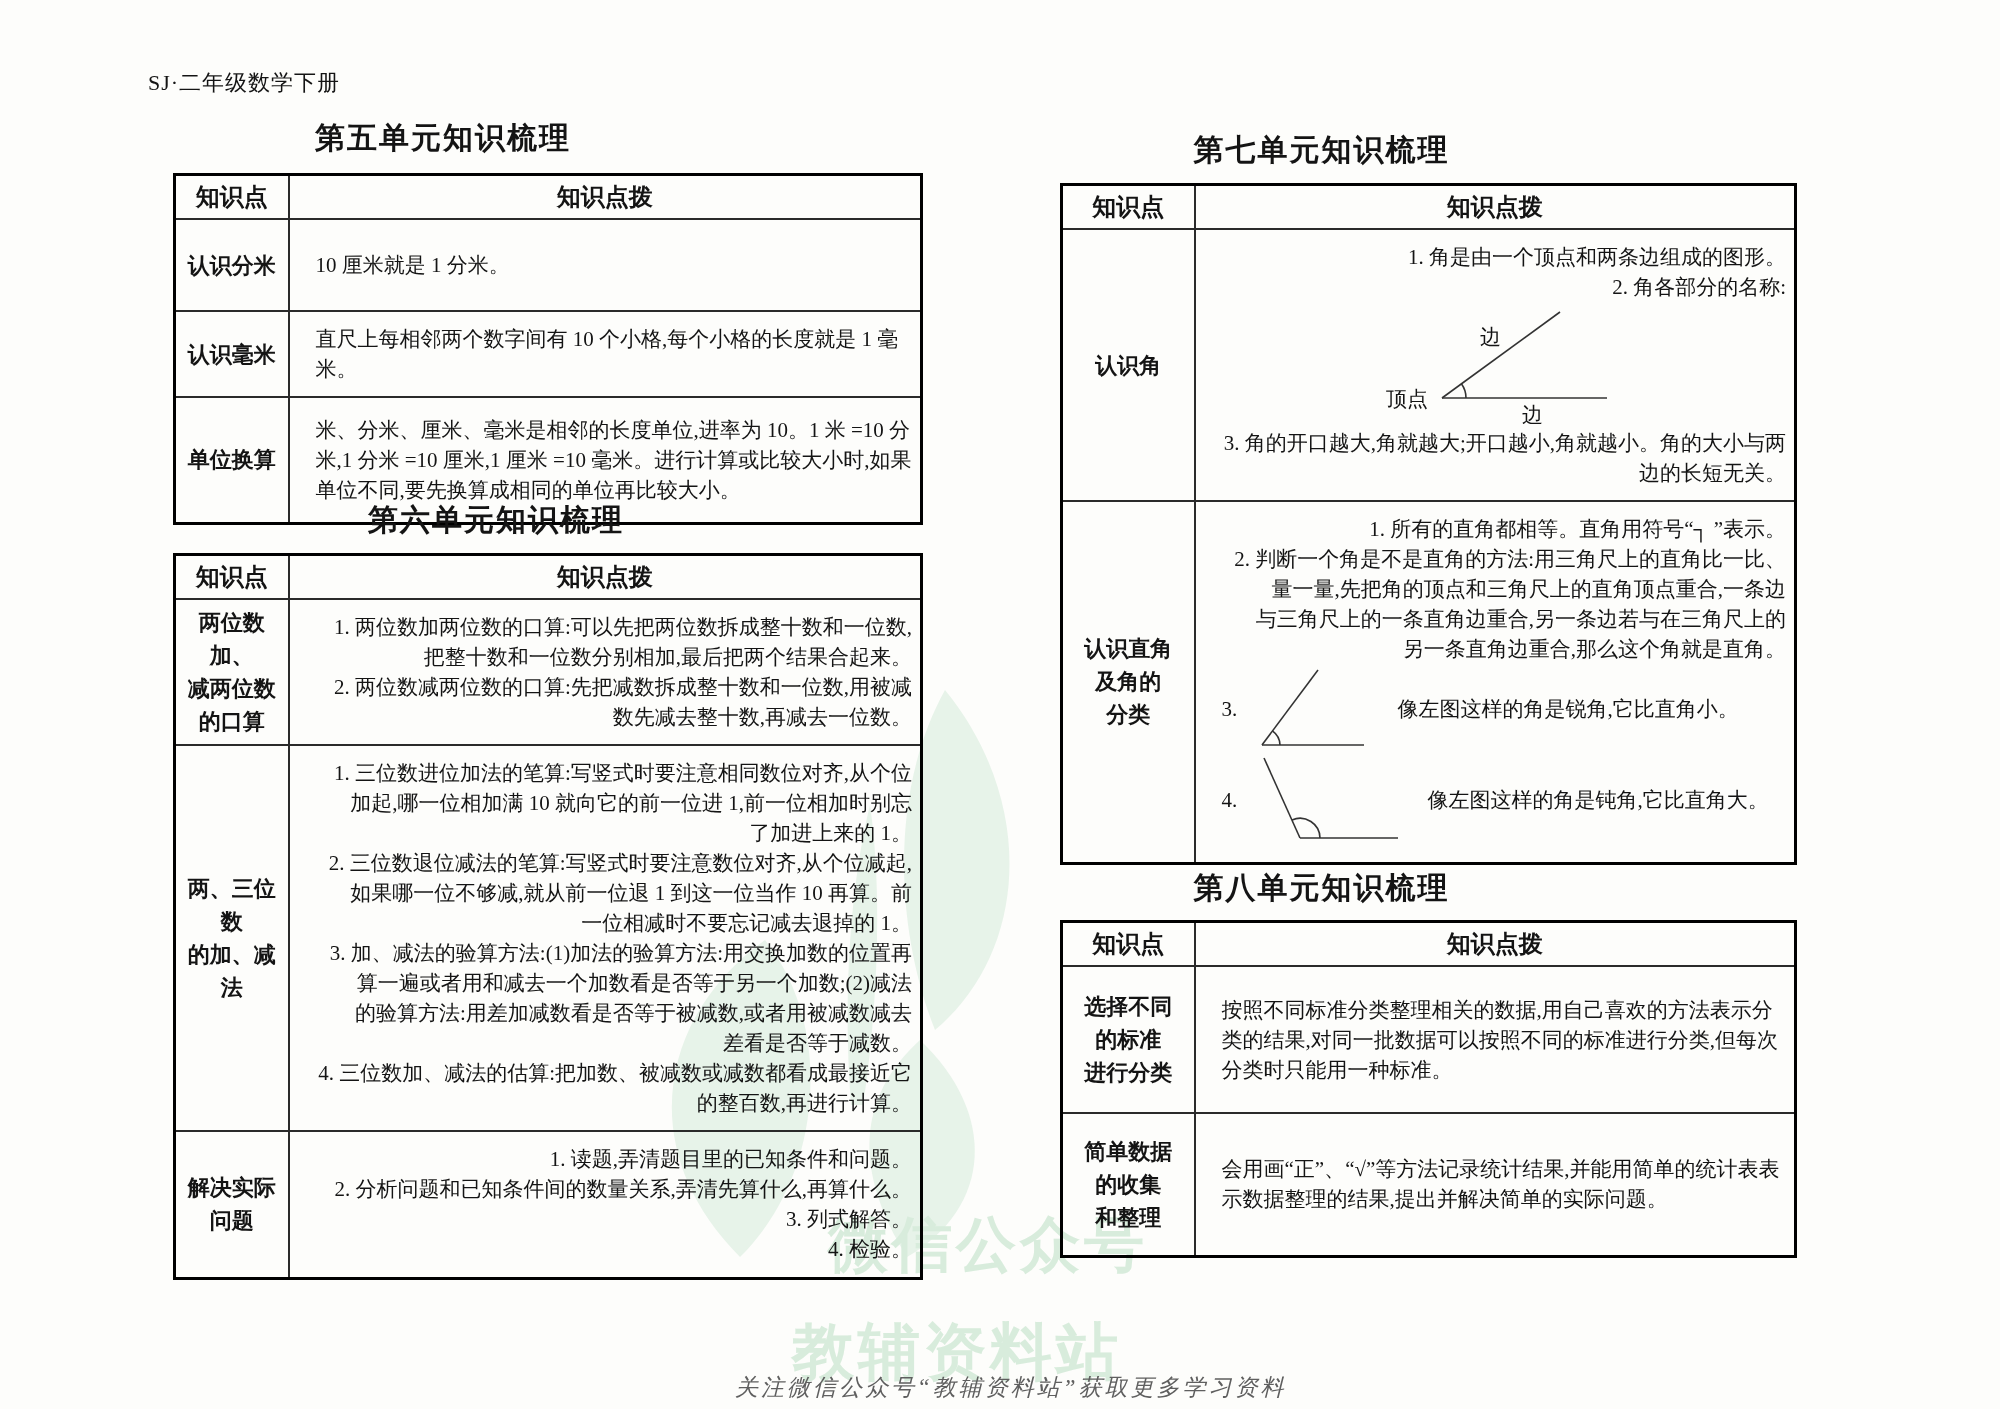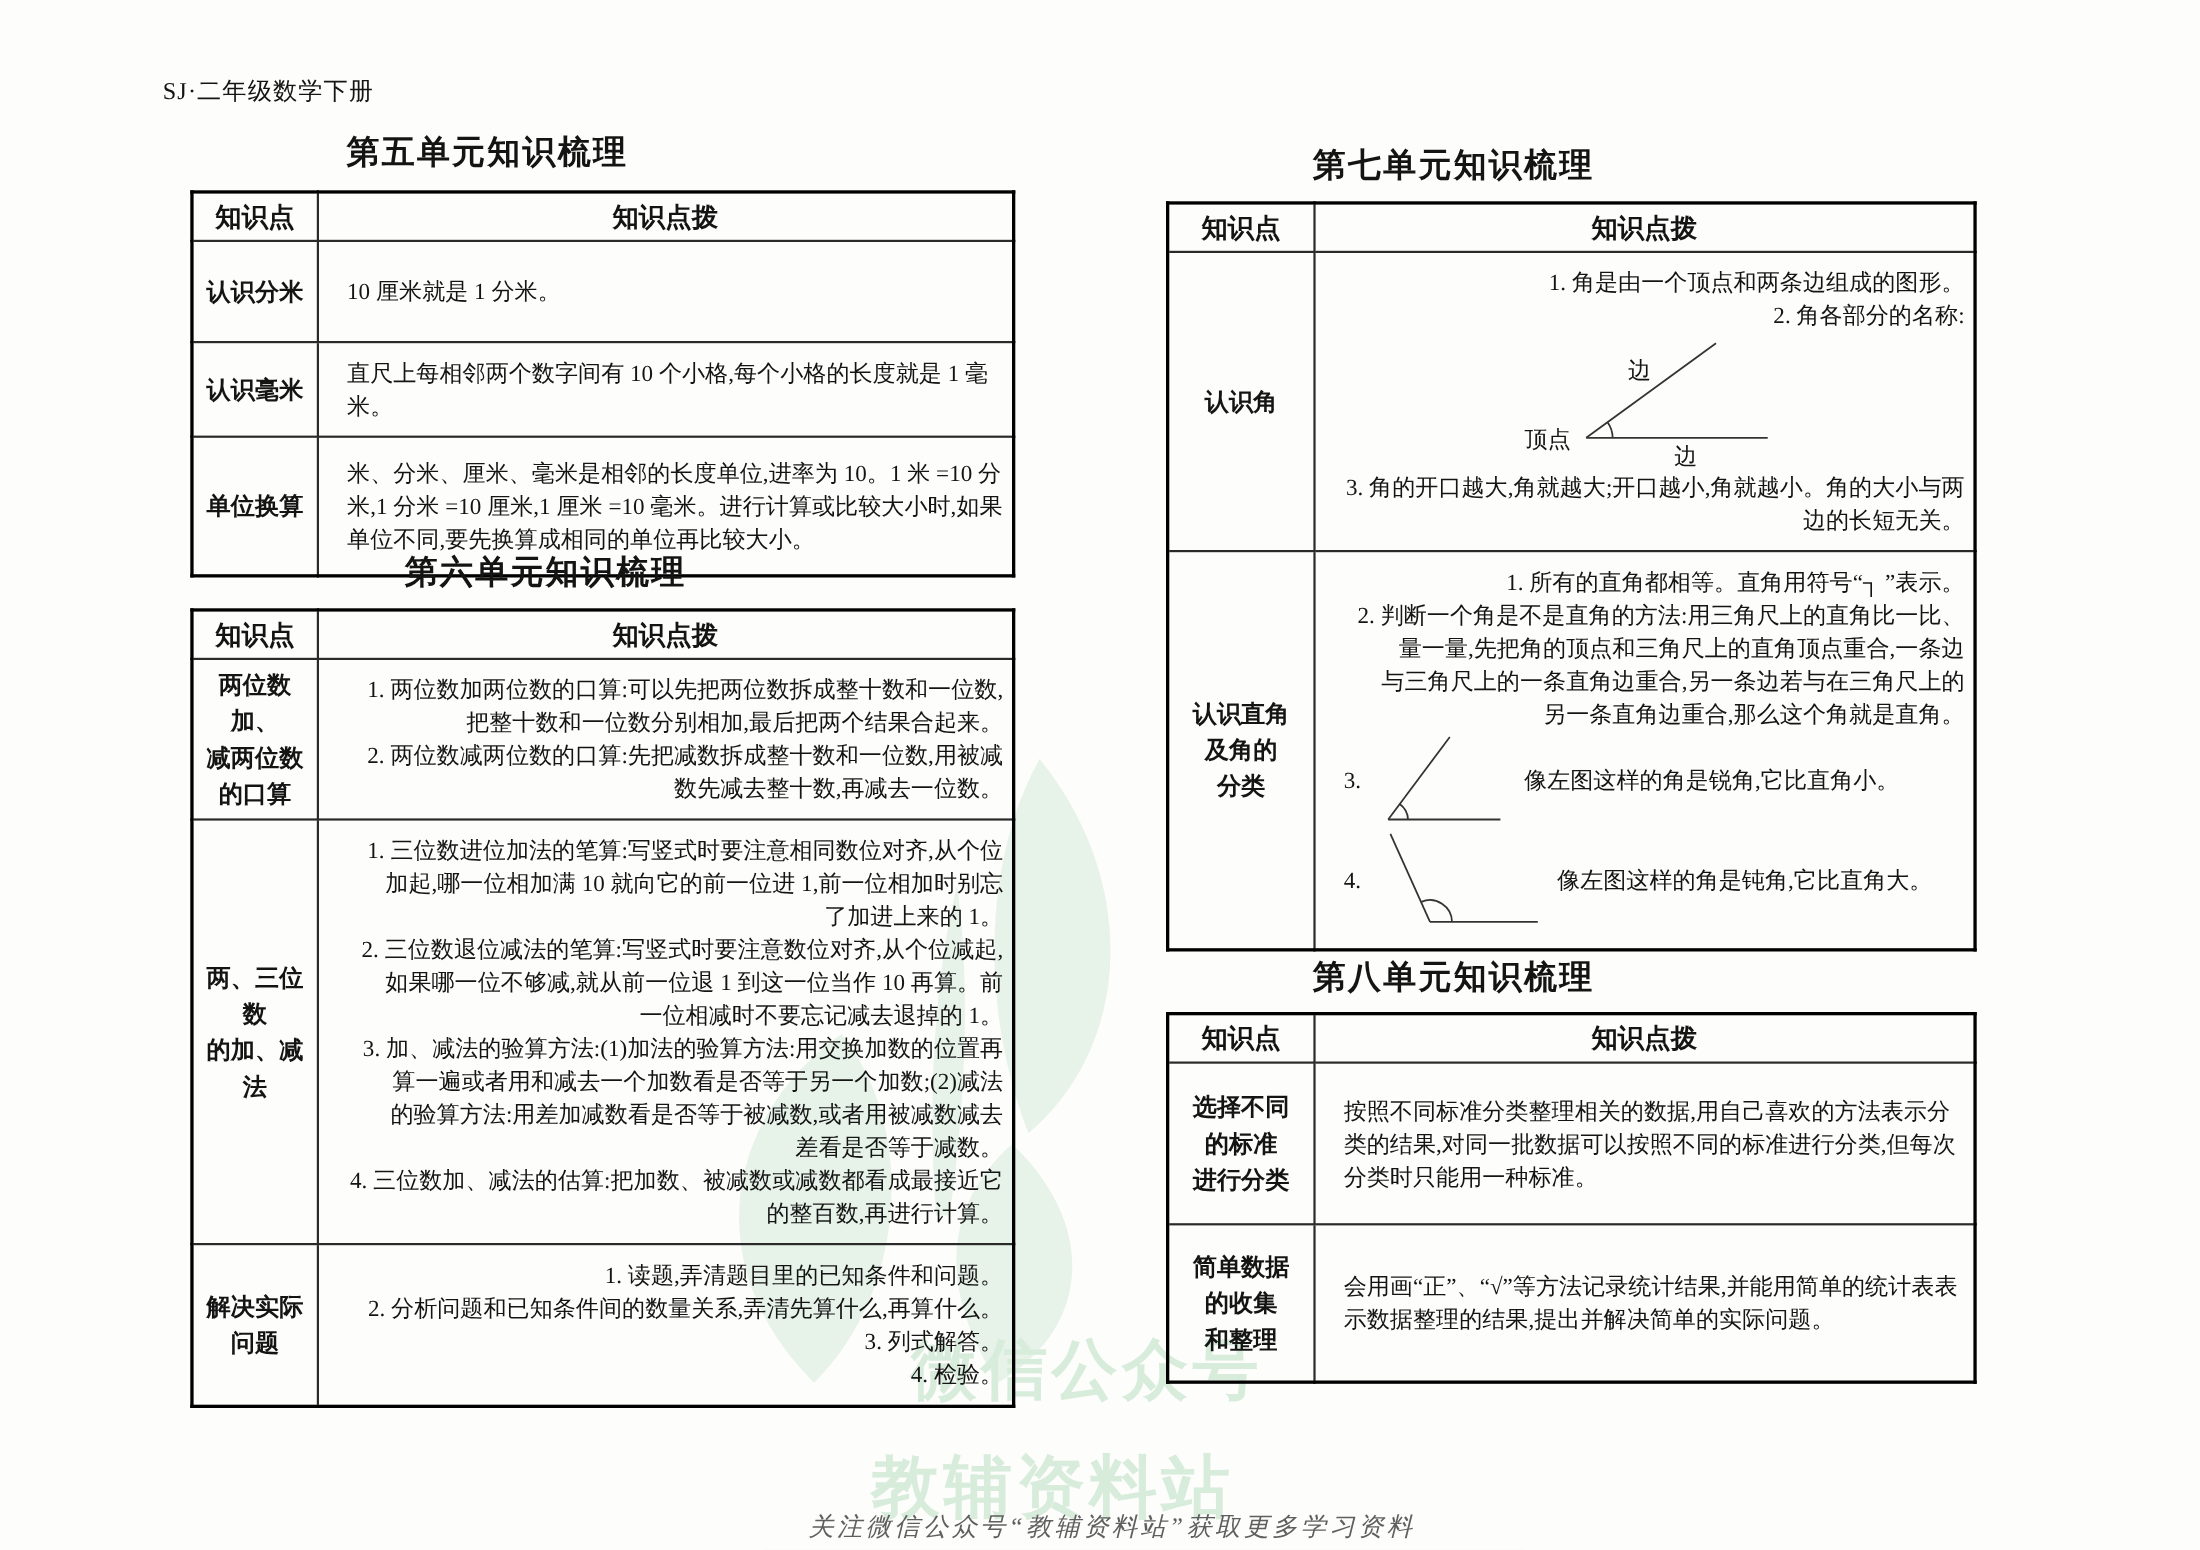--- a/index.html
+++ b/index.html
@@ -51,21 +51,21 @@
   }
   td.tips {
     font-size:21px; line-height:30px; vertical-align:middle;
     padding:12px 8px 12px 26px;
   }
   .li { padding-left:30px; text-indent:-30px;text-align:right; }
   .para { text-indent:0; }
   
   .fig-li { display:flex; align-items:center; margin:3px 0; }
   .fig-num { flex:none; width:30px; }
-  .fig-text { margin-left:14px; }
+  .fig-text { margin-left:26px; }
   .angle-diagram-wrap { margin:4px 0 4px 150px; }
   svg.diagram { display:block; }
   svg.diagram line, svg.diagram path { stroke:#333; stroke-width:1.6; fill:none; }
   svg.diagram text { font-family:"Liberation Serif", serif; font-size:21px; fill:#141414; }
   
   .footer-note {
     position:absolute; left:735px; top:1372px; z-index:1;
     font-size:23px; font-style:italic; letter-spacing:3px; color:#5f5f5f;
     font-family:"Liberation Serif", serif;
   }

